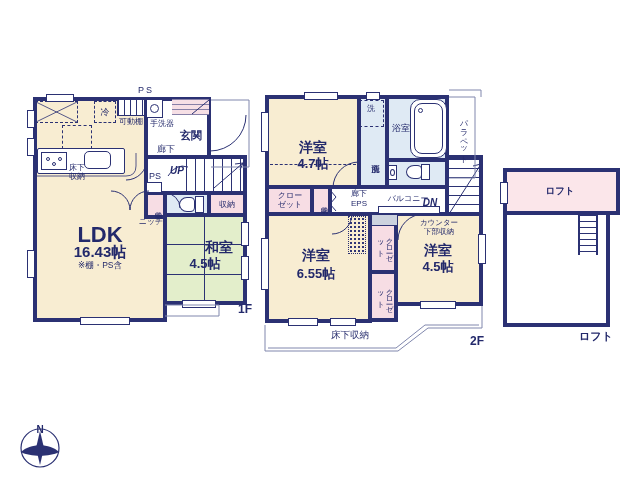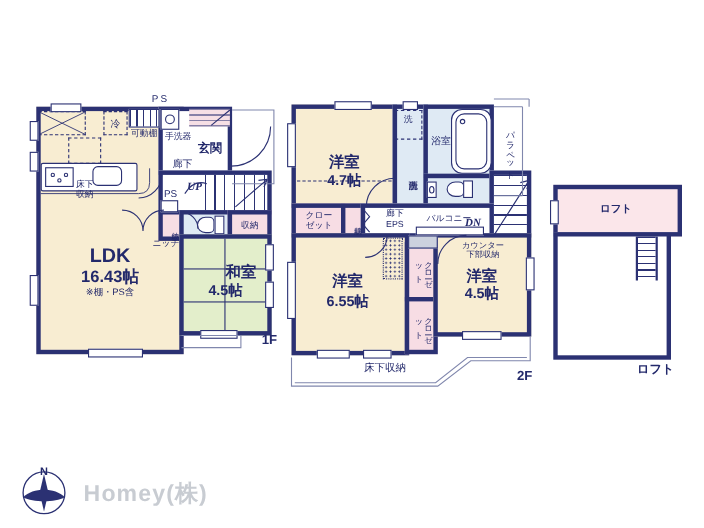--- a/index.html
+++ b/index.html
@@ -11,21 +11,21 @@
   .plan{position:relative;width:640px;height:480px;background:#fff;overflow:hidden;}
   .abs{position:absolute;box-sizing:border-box;}
   .room{position:absolute;box-sizing:border-box;border:4px solid var(--wall);z-index:1;}
   .fix{position:absolute;box-sizing:border-box;border:1px solid var(--wall);background:#fff;z-index:2;}
   .dash{position:absolute;box-sizing:border-box;border:1px dashed var(--wall);z-index:2;}
   .win{position:absolute;box-sizing:border-box;border:1px solid var(--wall);background:#fff;z-index:3;}
   .lbl{position:absolute;color:var(--txt);z-index:4;line-height:1.15;text-align:center;white-space:nowrap;}
   .wrap{white-space:normal;}
   .vt{writing-mode:vertical-rl;text-orientation:upright;white-space:normal;}
   .b{font-weight:bold;}
-  .it{font-style:italic;font-weight:bold;font-family:Liberation Serif, serif;}
+  .it{font-style:italic;font-weight:bold;}
   svg.ovl{position:absolute;left:0;top:0;z-index:5;pointer-events:none;}
   .steps-h{background:repeating-linear-gradient(90deg,var(--wall) 0 1px,transparent 1px 9px);}
   .steps-v{background:repeating-linear-gradient(180deg,var(--wall) 0 1px,transparent 1px 9px);}
   .rungs{background:repeating-linear-gradient(180deg,var(--wall) 0 1px,transparent 1px 6px);
          border-left:2px solid var(--wall);border-right:2px solid var(--wall);}
   .shelf{background:#fff repeating-linear-gradient(90deg,var(--wall) 0 1px,transparent 1px 6px);border:1px solid var(--wall);}
   .stephatch{background:#f6dfe5 repeating-linear-gradient(180deg,rgba(43,49,115,.55) 0 1px,transparent 1px 5px);}
   .dots{background:radial-gradient(circle,var(--wall) 0.7px,transparent 1px);background-size:4px 4px;border:1px dotted var(--wall);}
   .logo{color:var(--logo);font-size:21px;letter-spacing:1px;font-weight:bold;}
 </style>
@@ -80,21 +80,21 @@
   <div class="lbl" style="left:113px;top:117px;width:36px;font-size:8px;">可動棚</div>
   <div class="lbl" style="left:144px;top:119px;width:36px;font-size:8px;">手洗器</div>
   <div class="lbl b" style="left:176px;top:129px;width:30px;font-size:11px;">玄関</div>
   <div class="lbl" style="left:152px;top:144px;width:28px;font-size:9px;">廊下</div>
   <div class="lbl wrap" style="left:68px;top:127px;width:18px;font-size:8px;margin-top:36px;">床下収納</div>
   <div class="lbl" style="left:145px;top:171px;width:20px;font-size:9px;">PS</div>
   <div class="lbl it" style="left:166px;top:165px;width:22px;font-size:10px;">UP</div>
   <div class="lbl vt" style="left:149px;top:195px;width:13px;height:22px;font-size:7px;">収納</div>
   <div class="lbl" style="left:211px;top:200px;width:32px;font-size:8px;">収納</div>
   <div class="lbl" style="left:137px;top:217px;width:28px;font-size:8px;">ニッチ</div>
-  <div class="lbl b" style="left:70px;top:222px;width:60px;font-size:18px;">LDK</div>
+  <div class="lbl b" style="left:70px;top:222px;width:60px;font-size:22px;">LDK</div>
   <div class="lbl b" style="left:62px;top:243px;width:76px;font-size:15px;">16.43帖</div>
   <div class="lbl" style="left:66px;top:261px;width:68px;font-size:8.5px;">※棚・PS含</div>
   <div class="lbl b" style="left:199px;top:239px;width:40px;font-size:14px;">和室</div>
   <div class="lbl b" style="left:183px;top:257px;width:44px;font-size:13px;">4.5帖</div>
   <div class="lbl b" style="left:232px;top:303px;width:26px;font-size:12px;">1F</div>
 
   <div class="room" style="left:265px;top:95px;width:96px;height:94px;background:var(--cream);"></div>
   <div class="abs" style="left:270px;top:164px;width:86px;height:0;border-top:1px dashed var(--wall);z-index:2;"></div>
   <div class="room" style="left:357px;top:95px;width:32px;height:94px;background:var(--wet);"></div>
   <div class="room" style="left:385px;top:95px;width:64px;height:67px;background:var(--wet);"></div>
@@ -155,21 +155,20 @@
   <div class="lbl b" style="left:464px;top:335px;width:26px;font-size:12px;">2F</div>
 
   <div class="room" style="left:503px;top:168px;width:117px;height:47px;background:var(--loftpink);"></div>
   <div class="room" style="left:503px;top:211px;width:107px;height:116px;background:#fff;"></div>
   <div class="rungs abs" style="left:578px;top:215px;width:20px;height:40px;z-index:2;"></div>
   <div class="win" style="left:500px;top:182px;width:8px;height:22px;"></div>
   <div class="lbl b" style="left:538px;top:186px;width:44px;font-size:9.5px;">ロフト</div>
   <div class="lbl b" style="left:574px;top:330px;width:44px;font-size:11px;">ロフト</div>
 
   <div class="lbl b" style="left:33px;top:424px;width:14px;font-size:10px;">N</div>
-  <div class="lbl logo" style="left:76px;top:437px;text-align:left;">Homey(株)</div>
 
   <svg class="ovl" width="640" height="480" viewBox="0 0 640 480">
 
     <path d="M211,100 H249 V167 H211" fill="none" stroke="#8087ad" stroke-width="1"></path>
     <path d="M246,115 A36,36 0 0 1 210,151" fill="none" stroke="#2b3173" stroke-width="1"></path>
     <path d="M192,114 L209,100" stroke="#2b3173" stroke-width="1"></path>
 
     <path d="M36,102 L77,122 M77,102 L36,122" stroke="#2b3173" stroke-width="0.8"></path>
 
     <path d="M37,176 H126 Q136,176 136,166 V153" fill="none" stroke="#2b3173" stroke-width="0.8"></path>

